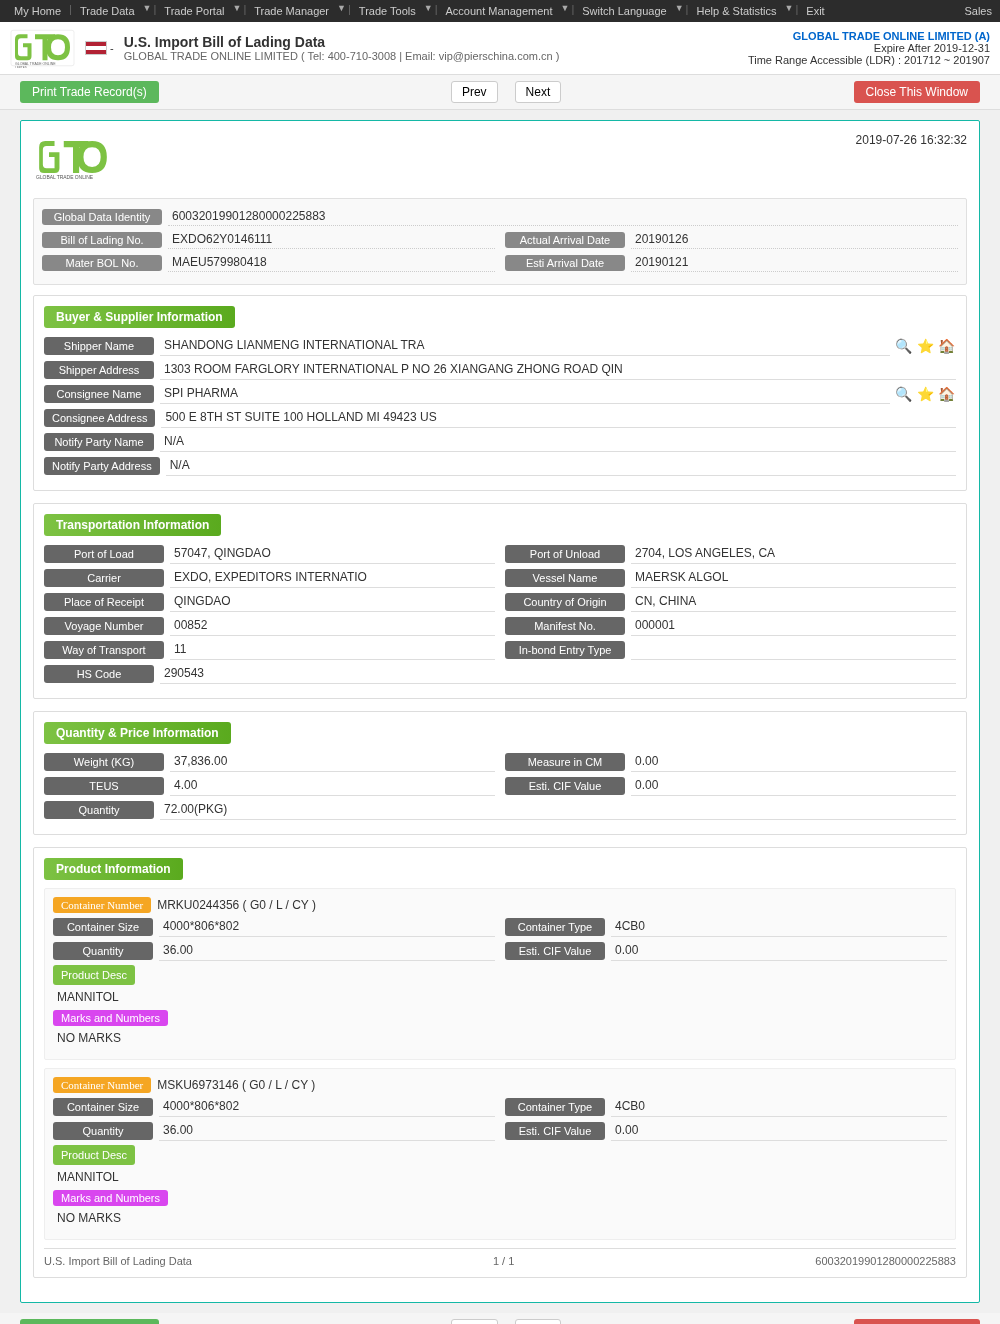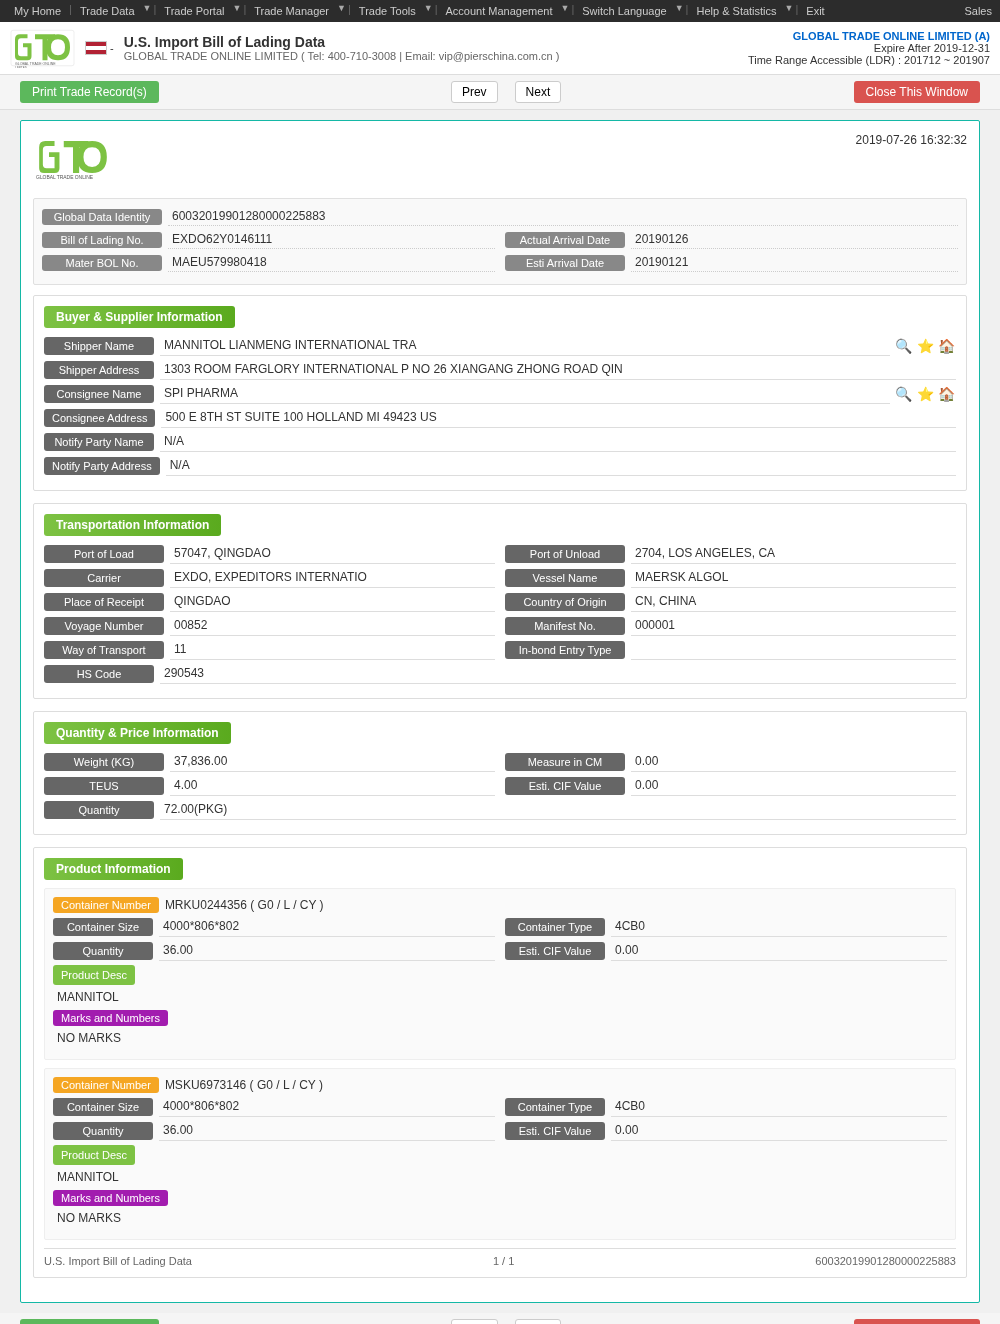--- a/index.html
+++ b/index.html
@@ -59,25 +59,25 @@
     .icon-star { color: #f5a623; font-size: 14px; cursor: pointer; }
     .icon-home { color: #e8580a; font-size: 14px; cursor: pointer; }
     
     
     .identity-section { background: #f9f9f9; border: 1px solid #e0e0e0; padding: 8px; margin-bottom: 10px; border-radius: 2px; }
     .identity-field { display: flex; align-items: center; margin-bottom: 4px; }
     .identity-label { background: #888; color: #fff; padding: 2px 8px; border-radius: 3px; font-size: 11px; min-width: 120px; text-align: center; margin-right: 6px; }
     .identity-value { font-size: 12px; flex: 1; border-bottom: 1px dotted #ccc; padding: 2px 4px; }
     
     
-    .container-badge { background: #f5a623; color: #fff; padding: 2px 8px; border-radius: 3px; font-size: 11px; display: inline-block; margin-right: 6px; }
+    .container-badge { background: #f5a623; color: #fff; padding: 2px 8px; border-radius: 3px; font-size: 11px; display: inline-block; margin-right: 6px; font-family: Liberation Serif, serif; }
     
     
     .product-badge { background: #7dc243; color: #fff; padding: 4px 8px; border-radius: 3px; font-size: 11px; display: inline-block; margin-bottom: 3px; }
-    .marks-badge { background: #a21caf; color: #fff; padding: 2px 8px; border-radius: 3px; font-size: 11px; display: inline-block; margin-bottom: 3px; }
+    .marks-badge { background: #d946ef; color: #fff; padding: 2px 8px; border-radius: 3px; font-size: 11px; display: inline-block; margin-bottom: 3px; }
     
     
     .record-footer { display: flex; justify-content: space-between; border-top: 1px solid #ddd; padding-top: 6px; margin-top: 6px; font-size: 11px; color: #666; }
     
     
     .gto-logo-svg { width: 65px; height: 40px; }
 
     .container-row { display: flex; align-items: center; margin-bottom: 4px; }
     .field-label-sm { background: #666; color: #fff; padding: 3px 6px; border-radius: 3px; font-size: 11px; white-space: nowrap; min-width: 100px; text-align: center; margin-right: 6px; }
     
@@ -198,21 +198,21 @@
         </div>
       </div>
     </div>
 
     <div class="section-block">
       <div class="section-header">Buyer &amp; Supplier Information</div>
       
       <div class="field-row">
         <span class="field-label">Shipper Name</span>
         <div class="field-with-icons" style="flex:1; display:flex; align-items:center;">
-          <span class="field-value">MANNITOL LIANMENG INTERNATIONAL TRA</span>
+          <span class="field-value">SHANDONG LIANMENG INTERNATIONAL TRA</span>
           <div class="field-icons">
             <span class="icon-search">🔍</span>
             <span class="icon-star">⭐</span>
             <span class="icon-home">🏠</span>
           </div>
         </div>
       </div>
       
       <div class="field-row">
         <span class="field-label">Shipper Address</span>

